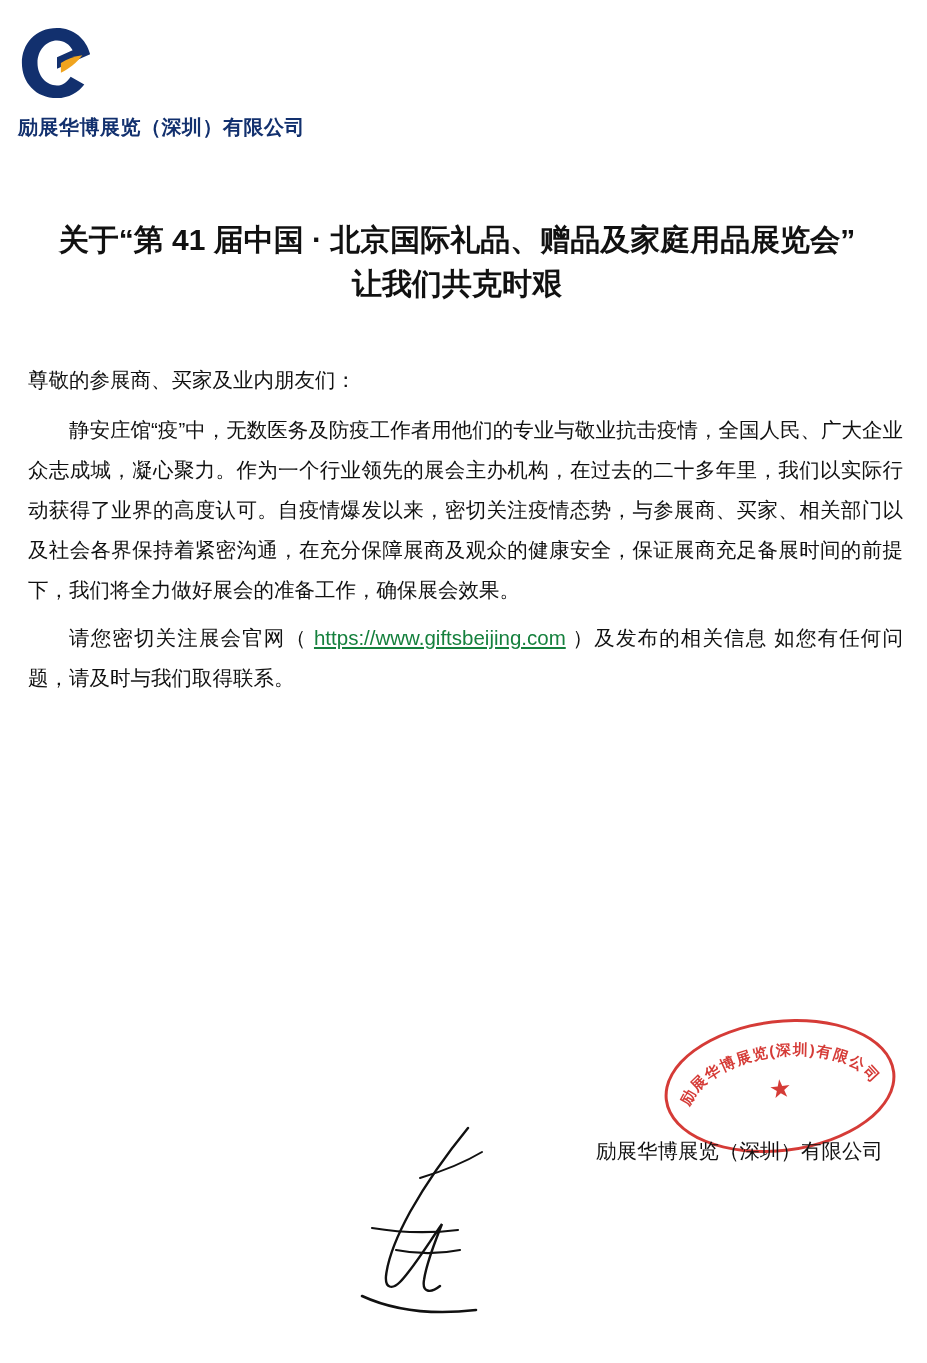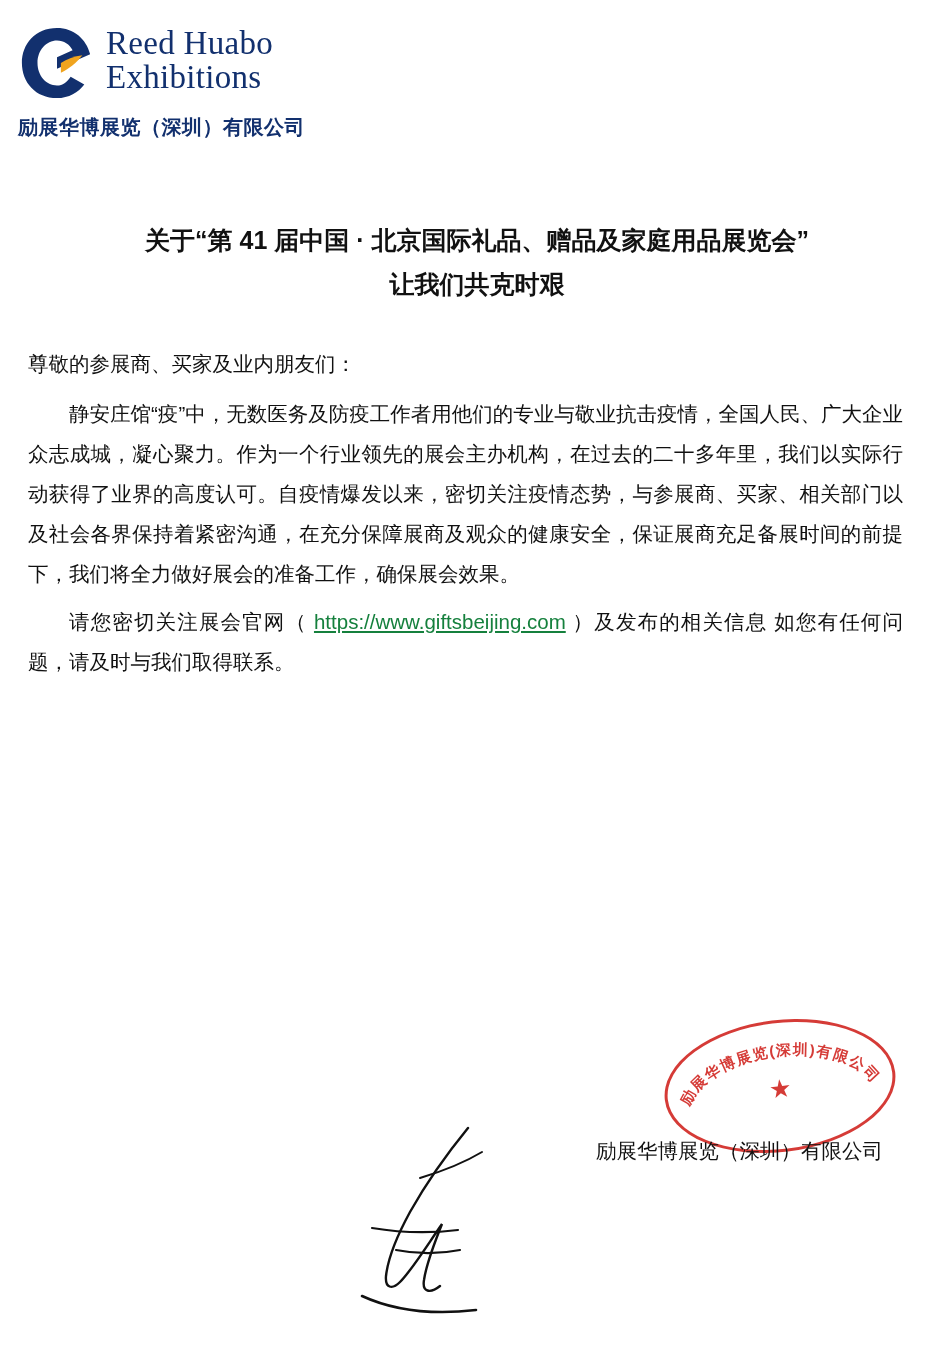--- a/index.html
+++ b/index.html
@@ -52,35 +52,35 @@
     font-size: 20px;
     font-weight: 700;
     letter-spacing: 0.5px;
     white-space: nowrap;
   }
 
   
   .title-block {
     position: absolute;
     top: 218px;
-    left: 72px;
+    left: 52px;
     width: 810px;
     text-align: center;
     font-family: "Liberation Sans", "DejaVu Sans", sans-serif;
     font-weight: 700;
-    font-size: 25px;
+    font-size: 30px;
     line-height: 44px;
     color: #111;
   }
   .title-line-2 { display: block; }
 
   
   .body-block {
     position: absolute;
-    top: 344px;
+    top: 360px;
     left: 28px;
     width: 875px;
     font-size: 20.5px;
     line-height: 40px;
     color: #111;
     text-align: justify;
     font-family: "Liberation Sans", "DejaVu Sans", sans-serif;
   }
   .salutation {
     margin: 0 0 10px 0;
@@ -157,24 +157,20 @@
 </style>
 </head>
 <body>
 
 <div class="letterhead">
   <div class="logo-mark">
     <svg viewBox="0 0 80 80" width="78" height="78" aria-hidden="true">
       <path d="M40 4 C18 4 4 20 4 40 C4 60 18 76 40 76 C52 76 62 70 68 62 L54 54 C50 60 46 63 40 63 C29 63 20 53 20 40 C20 27 29 17 40 17 C47 17 53 21 56 27 L40 34 L40 46 L74 31 C70 15 57 4 40 4 Z" fill="#12306e"></path>
       <path d="M44 40 C50 36 58 33 66 32 C60 40 52 46 44 50 Z" fill="#f0a41e"></path>
     </svg>
-  </div>
-  <div class="logo-text">
-    <span>Reed Huabo</span>
-    <span class="l2">Exhibitions</span>
   </div>
   <div class="logo-cn">励展华博展览（深圳）有限公司</div>
 </div>
 
 <div class="title-block">
   <span>关于“第 41 届中国 · 北京国际礼品、赠品及家庭用品展览会”</span>
   <span class="title-line-2">让我们共克时艰</span>
 </div>
 
 <div class="body-block">

